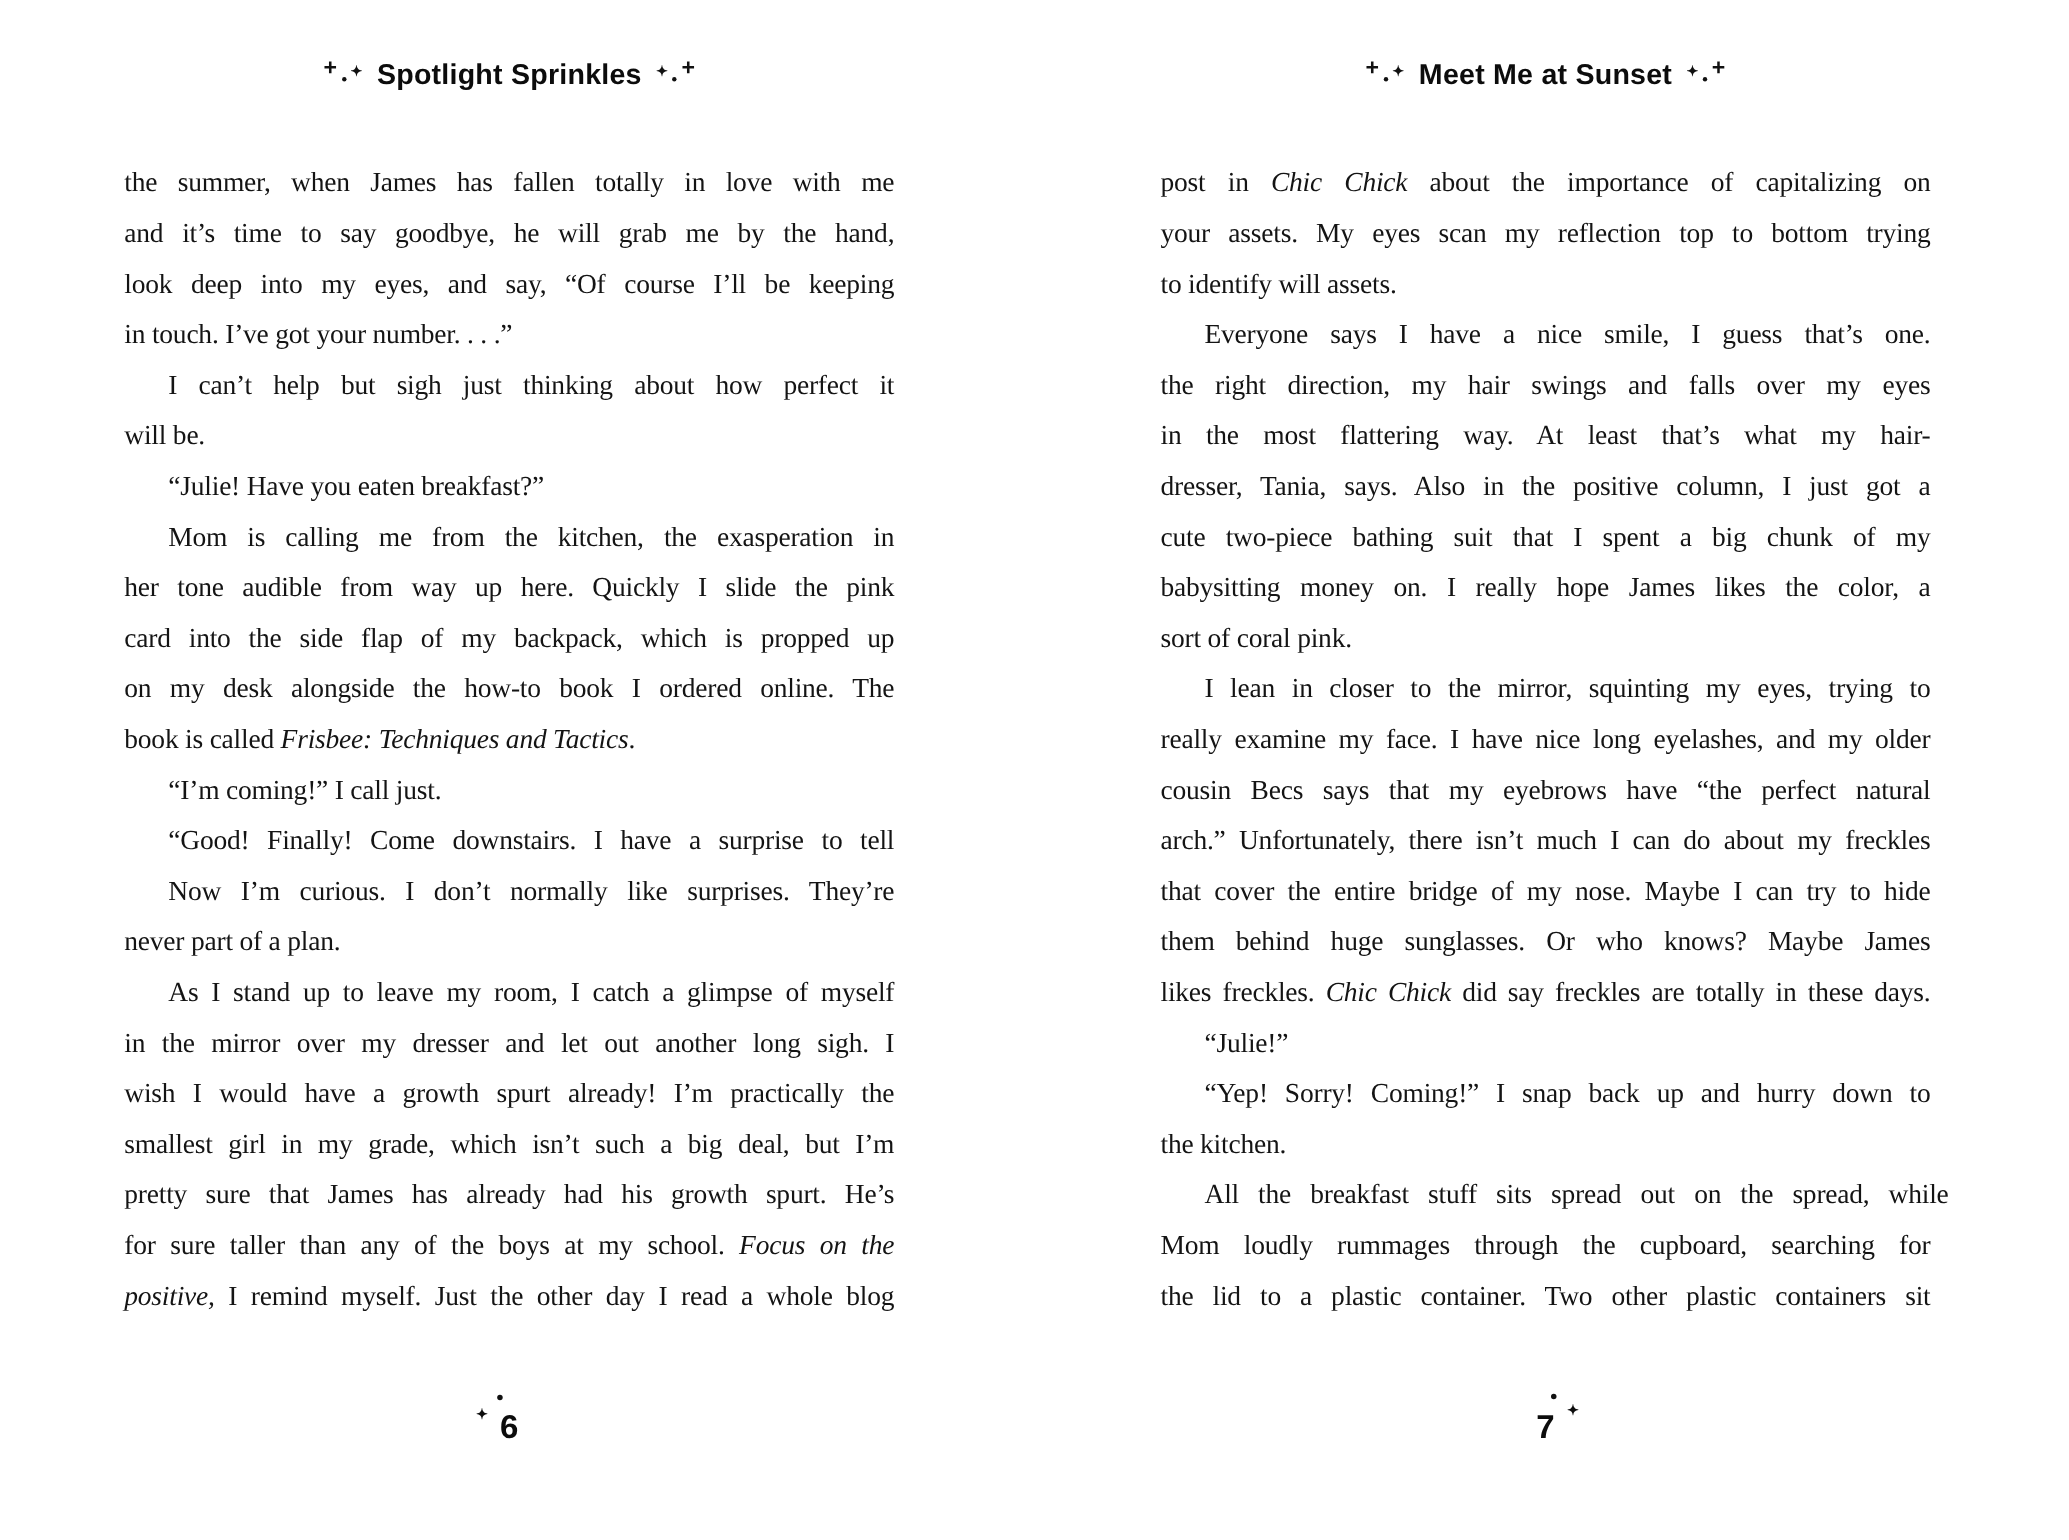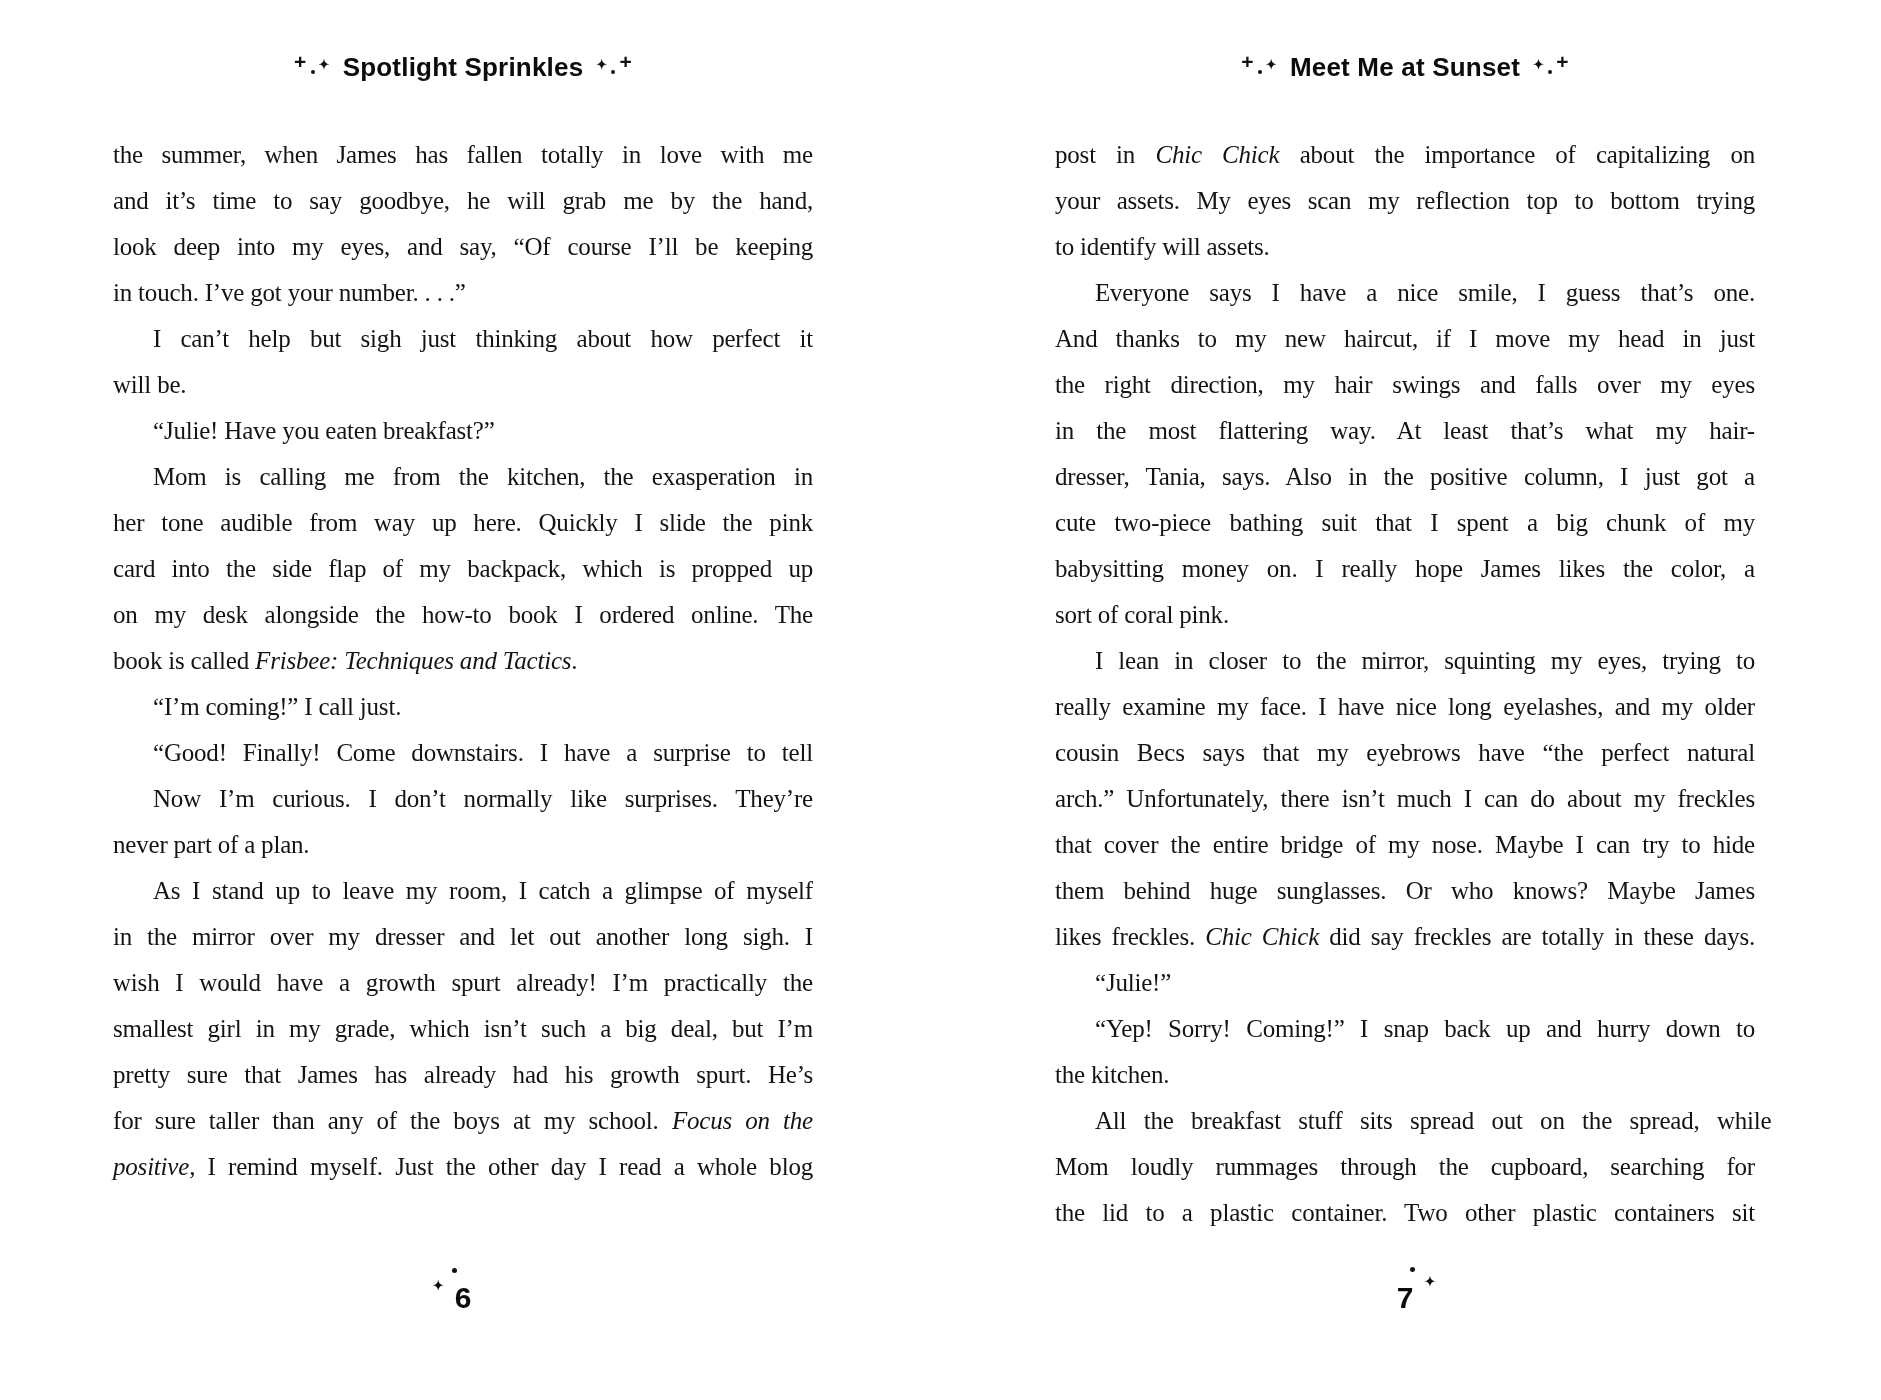--- a/index.html
+++ b/index.html
@@ -27,21 +27,21 @@
   .deco.rev { flex-direction: row-reverse; }
   .d-plus {
     font-family: "Liberation Sans", sans-serif; font-weight: 600;
     font-size: 21px; line-height: 1; transform: translateY(-6px); color: #111;
   }
   .d-dot { width: 4px; height: 4px; border-radius: 50%; background: #111; transform: translateY(4px); }
   .d-star { font-size: 13px; line-height: 1; transform: translateY(-3px); color: #111; }
 
   
   .text-block {
-    position: absolute; top: 132px; left: 0; width: 700px;
+    position: absolute; top: 144px; left: 0; width: 700px;
     font-size: 25px; line-height: 46px; letter-spacing: -0.2px;
   }
   .line { height: 46px; white-space: nowrap; }
   .line.ind { padding-left: 40px; }
   .ln-in { display: inline-block; }
   .ln-in i { font-style: italic; }
 
   
   .folio {
     position: absolute; top: 1283px; left: 0; width: 100%;
@@ -120,21 +120,20 @@
       <span class="d-plus">+</span>
       <span class="d-dot"></span>
       <span class="d-star">✦</span>
     </span>
   </div>
   <div class="text-block">
       <div class="line j"><span class="ln-in" style="word-spacing: 14.1892px;"><span>post in </span><i>Chic Chick</i><span> about the importance of capitalizing on</span></span></div>
       <div class="line j"><span class="ln-in" style="word-spacing: 10.5859px;"><span>your assets. My eyes scan my reflection top to bottom trying</span></span></div>
       <div class="line"><span class="ln-in"><span>to identify will assets.</span></span></div>
       <div class="line j ind"><span class="ln-in" style="word-spacing: 14.0391px;"><span>Everyone says I have a nice smile, I guess that’s one.</span></span></div>
-      <div class="line j"><span class="ln-in" style="word-spacing: 12.0938px;"><span>And thanks to my new haircut, if I move my head in just</span></span></div>
       <div class="line j"><span class="ln-in" style="word-spacing: 13.6031px;"><span>the right direction, my hair swings and falls over my eyes</span></span></div>
       <div class="line j"><span class="ln-in" style="word-spacing: 16.1547px;"><span>in the most flattering way. At least that’s what my hair-</span></span></div>
       <div class="line j"><span class="ln-in" style="word-spacing: 10.3452px;"><span>dresser, Tania, says. Also in the positive column, I just got a</span></span></div>
       <div class="line j"><span class="ln-in" style="word-spacing: 12.3679px;"><span>cute two-piece bathing suit that I spent a big chunk of my</span></span></div>
       <div class="line j"><span class="ln-in" style="word-spacing: 11.8688px;"><span>babysitting money on. I really hope James likes the color, a</span></span></div>
       <div class="line"><span class="ln-in"><span>sort of coral pink.</span></span></div>
       <div class="line j ind"><span class="ln-in" style="word-spacing: 9.10795px;"><span>I lean in closer to the mirror, squinting my eyes, trying to</span></span></div>
       <div class="line j"><span class="ln-in" style="word-spacing: 5.41761px;"><span>really examine my face. I have nice long eyelashes, and my older</span></span></div>
       <div class="line j"><span class="ln-in" style="word-spacing: 11.7517px;"><span>cousin Becs says that my eyebrows have “the perfect natural</span></span></div>
       <div class="line j"><span class="ln-in" style="word-spacing: 6.11562px;"><span>arch.” Unfortunately, there isn’t much I can do about my freckles</span></span></div>

